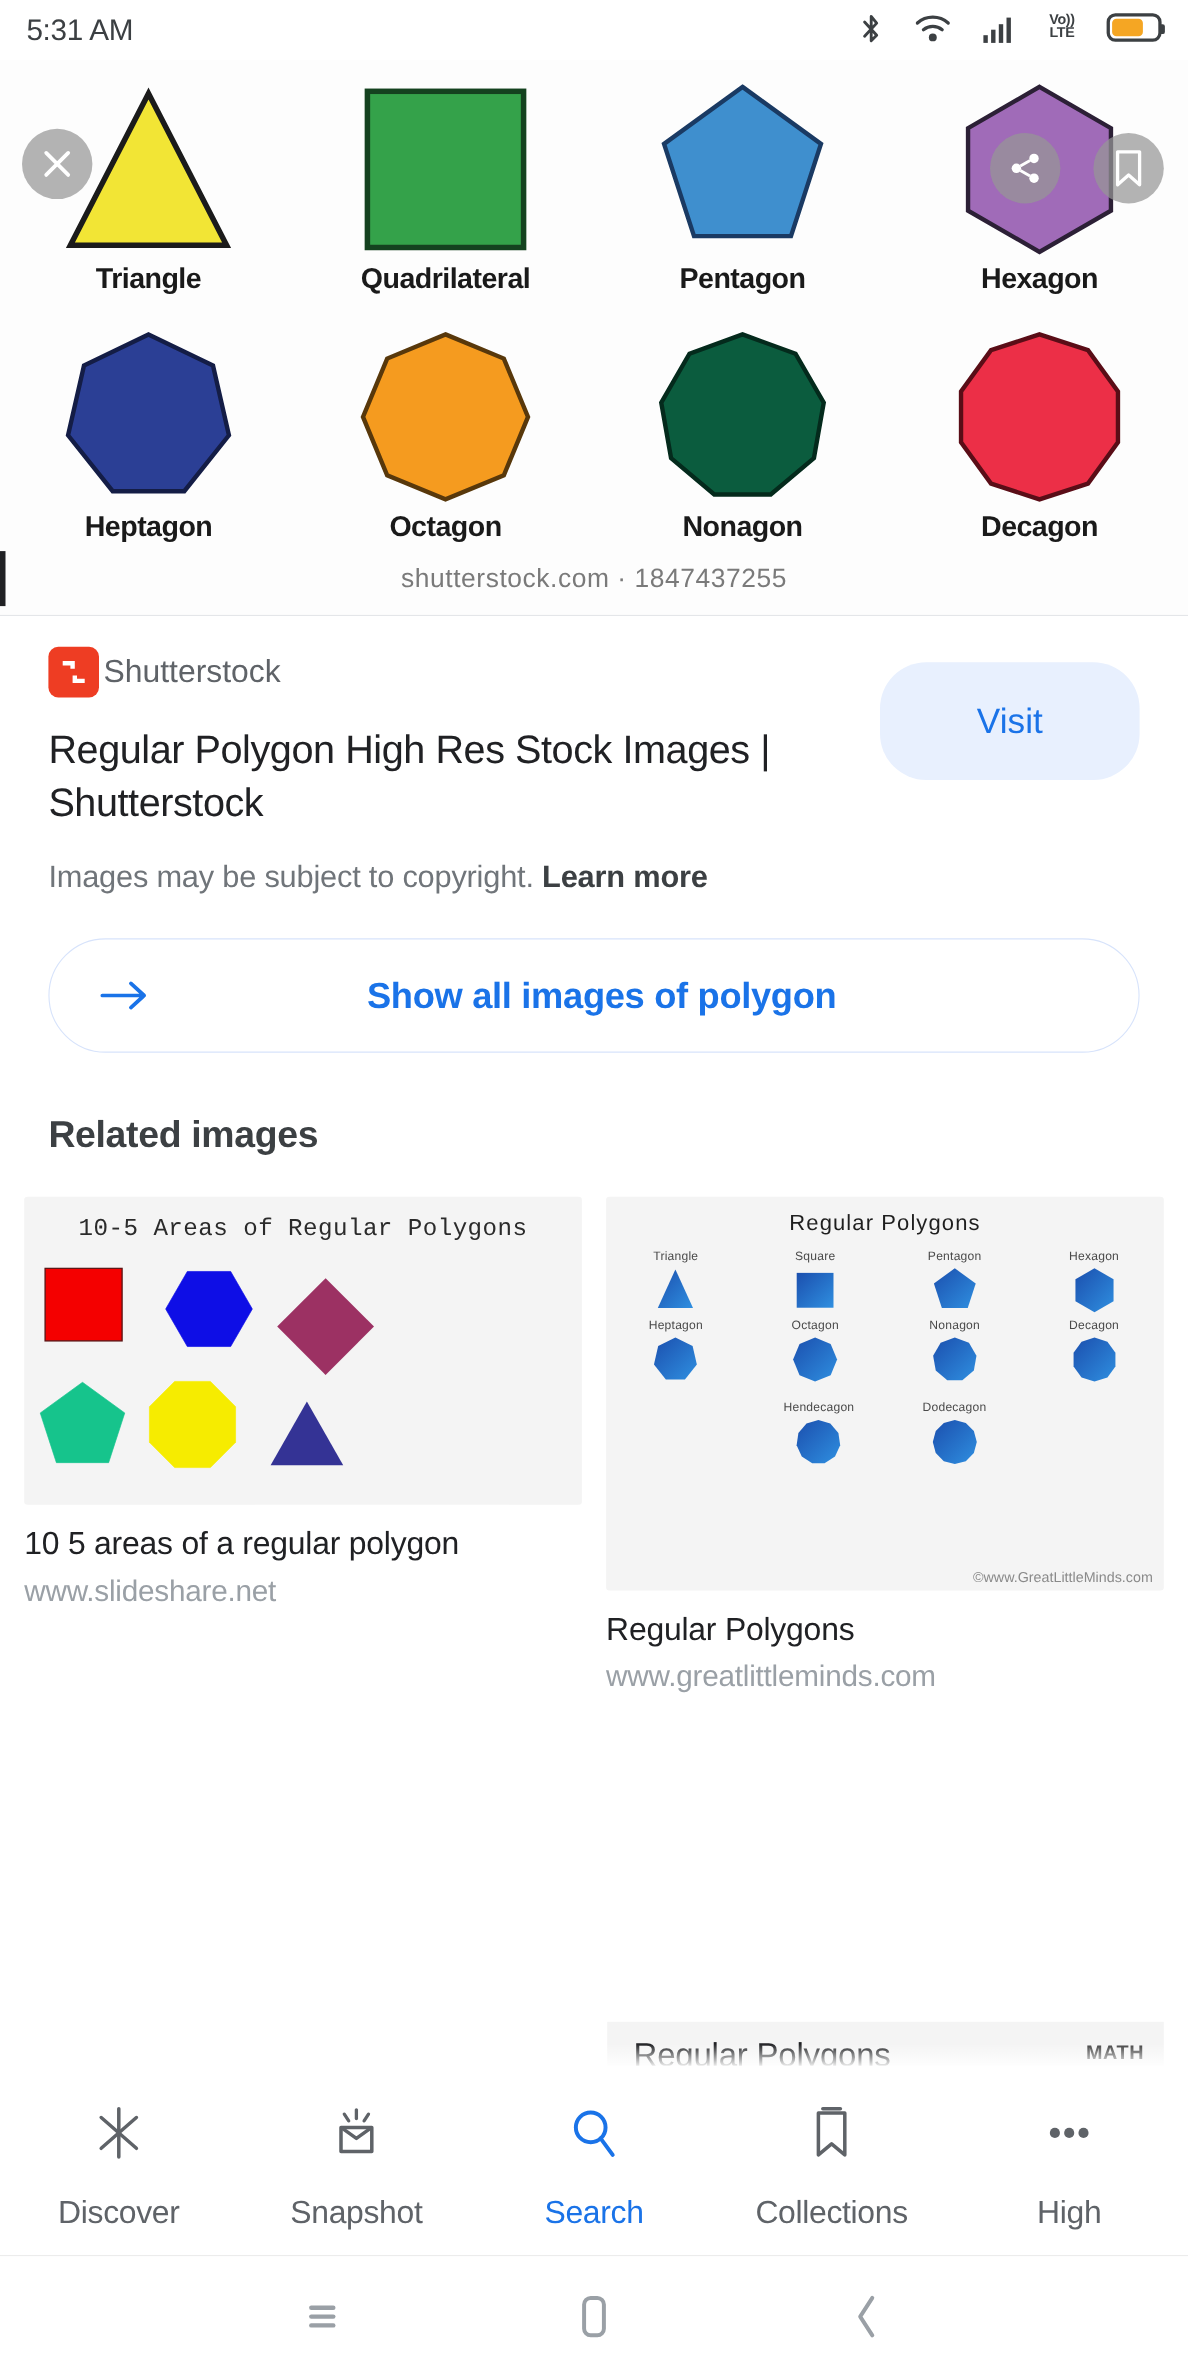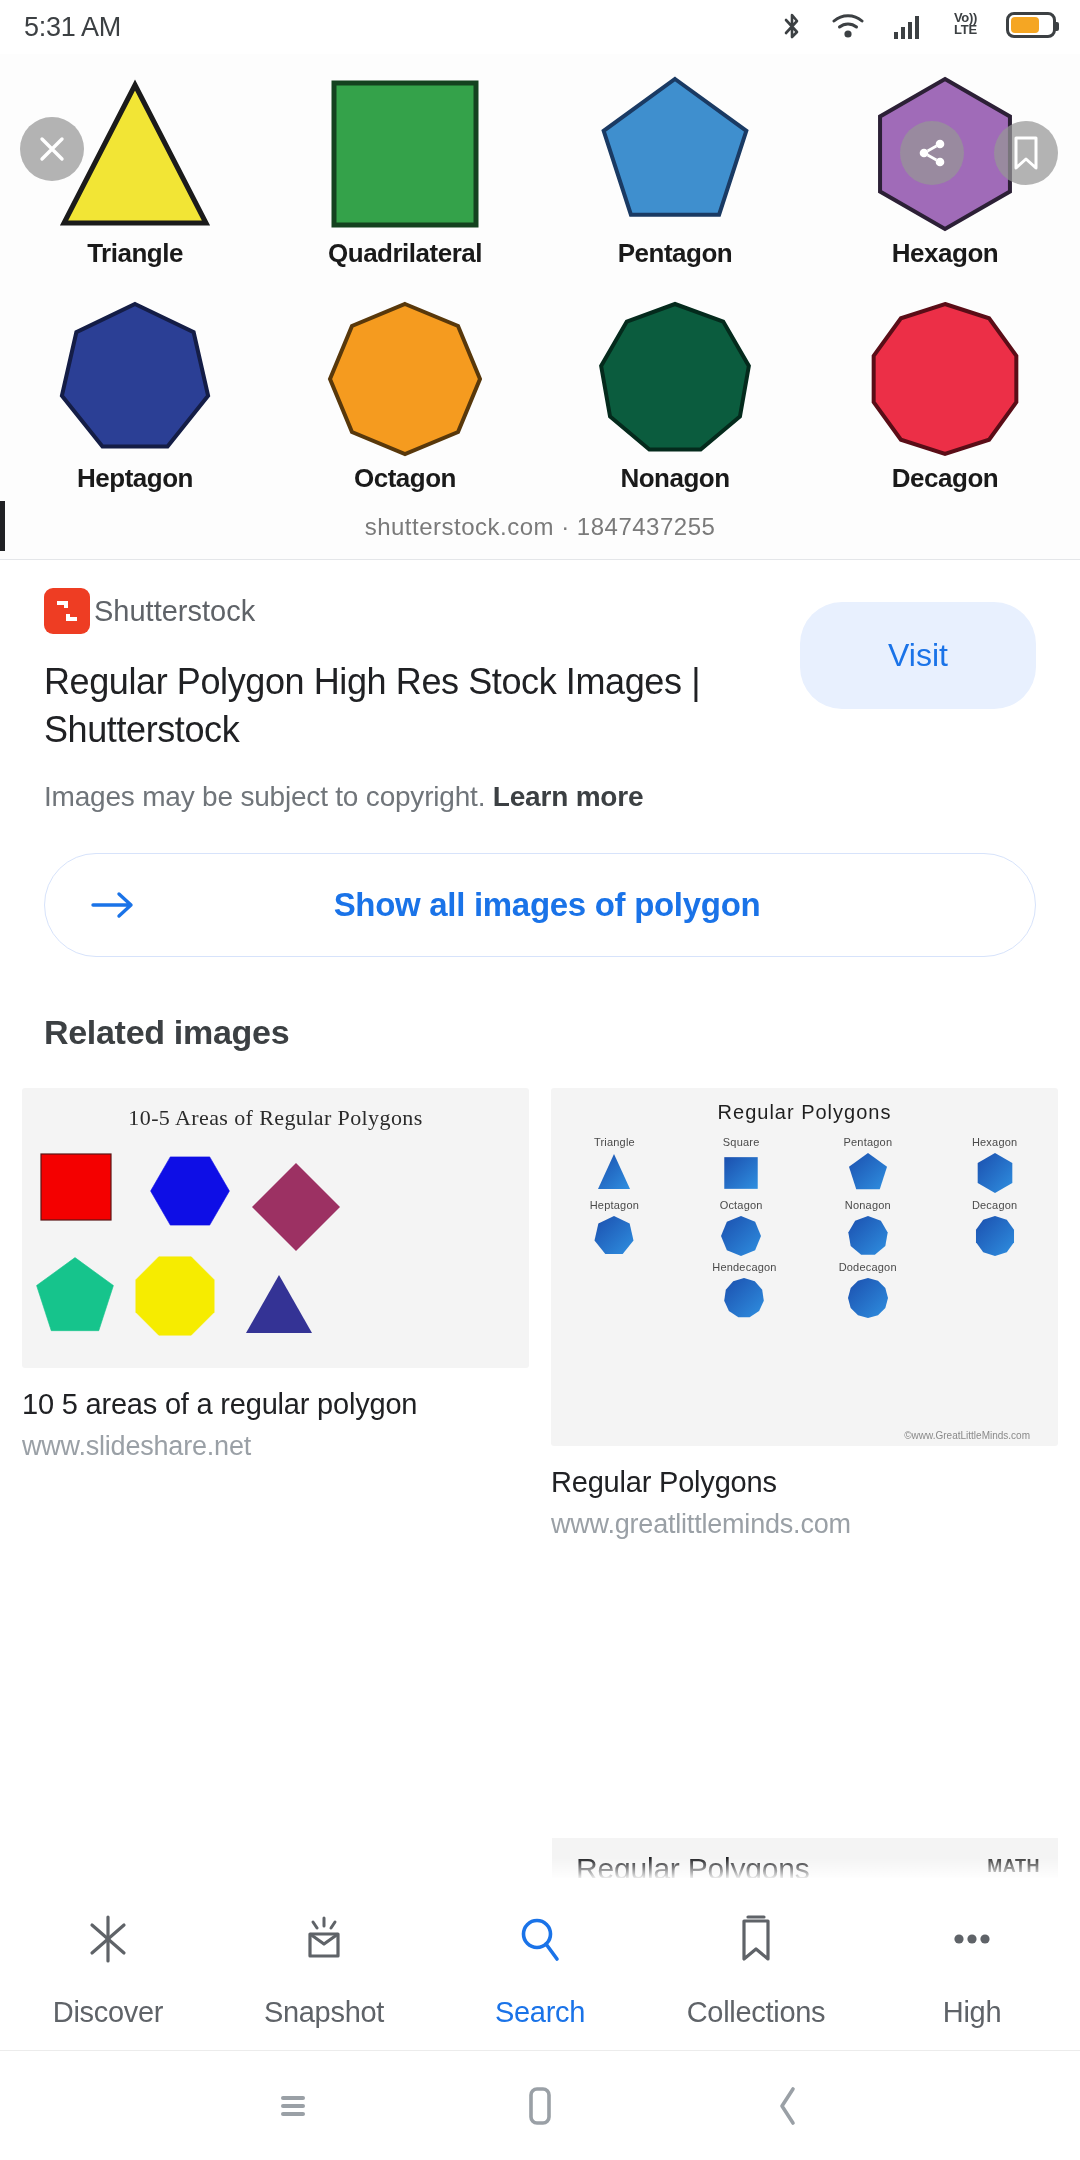--- a/index.html
+++ b/index.html
@@ -246,21 +246,21 @@
     color:#9aa0a6;
     letter-spacing:-0.2px;
   }
 
   
   .tA-title {
     text-align:center;
     font-size:22px;
     color:#2b2b2b;
     padding-top:17px;
-    font-family:Liberation Serif, serif;
+    font-family:Liberation Mono, monospace;
     letter-spacing:0.4px;
   }
   .tA-shapes {
     position:relative;
     height:210px;
   }
   .tA-shapes > div { position:absolute; }
 
   
   .tB-title {
@@ -282,29 +282,29 @@
     align-items:center;
   }
   .tB-label {
     font-size:11px;
     color:#4a4a4a;
     margin-bottom:3px;
     letter-spacing:0.2px;
   }
   .tB-credit {
     position:absolute;
-    right:28px; bottom:5px;
-    font-size:10px;
+    right:10px; bottom:5px;
+    font-size:13px;
     color:#8a8a8a;
   }
   .tB-row3 {
     display:flex;
     justify-content:center;
     gap:62px;
-    margin-top:3px;
+    margin-top:16px;
   }
 
   
   .partial-card {
     position:absolute;
     left:552px;
     top:1838px;
     width:506px;
     height:40px;
     background:#f4f4f4;

